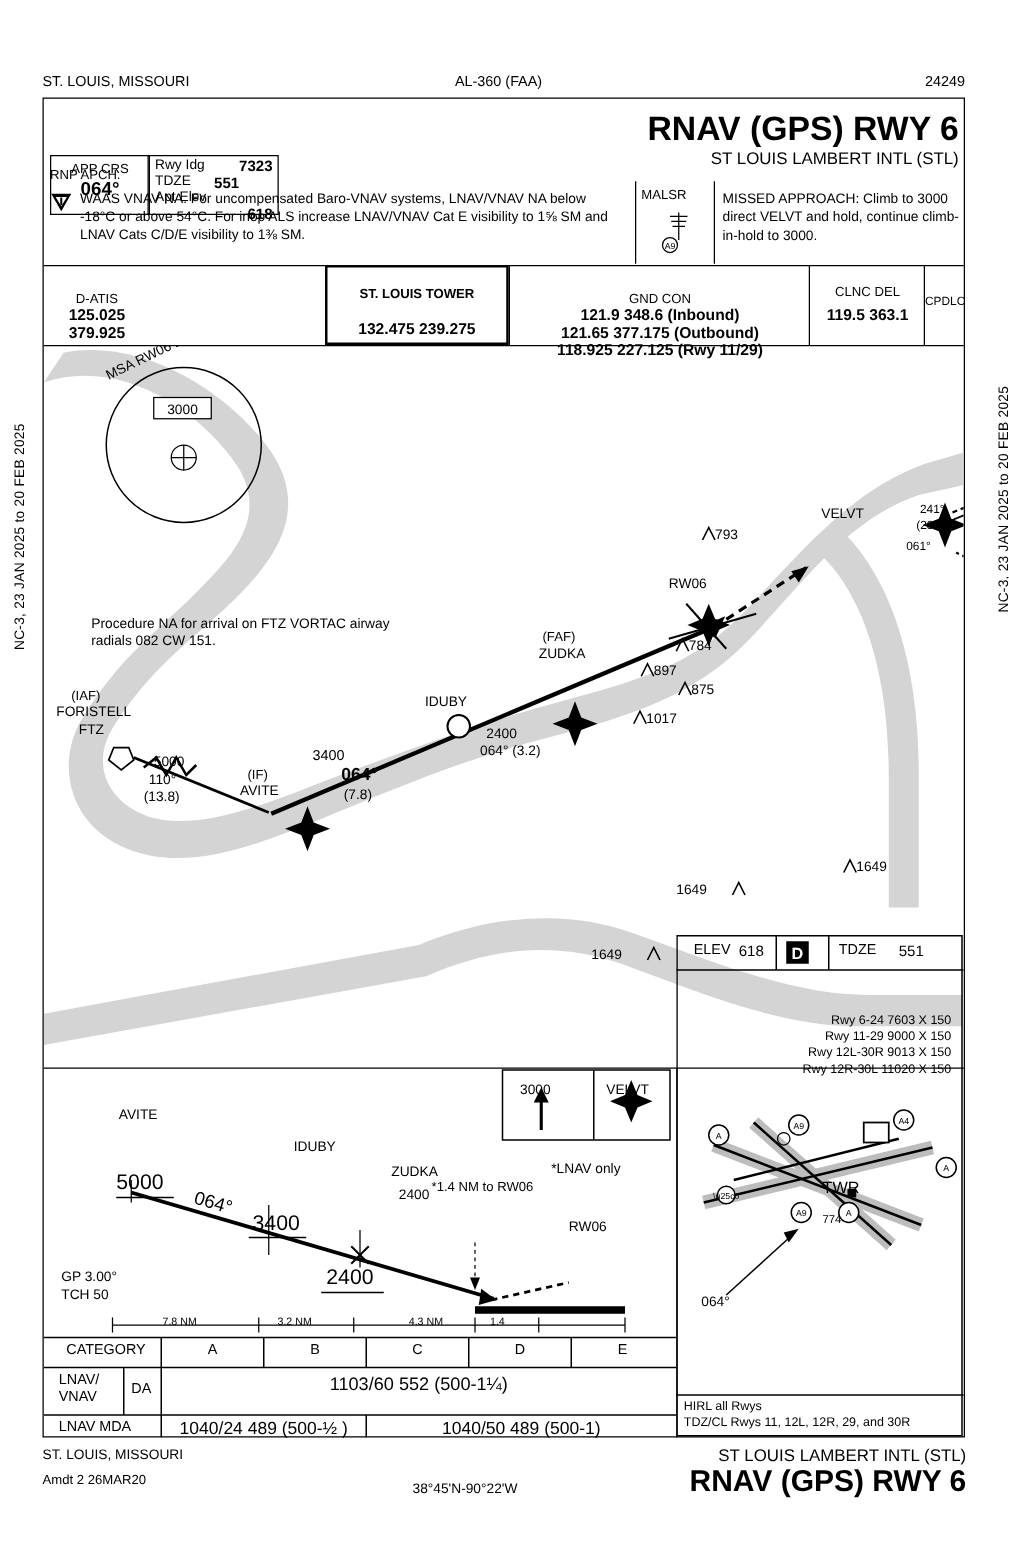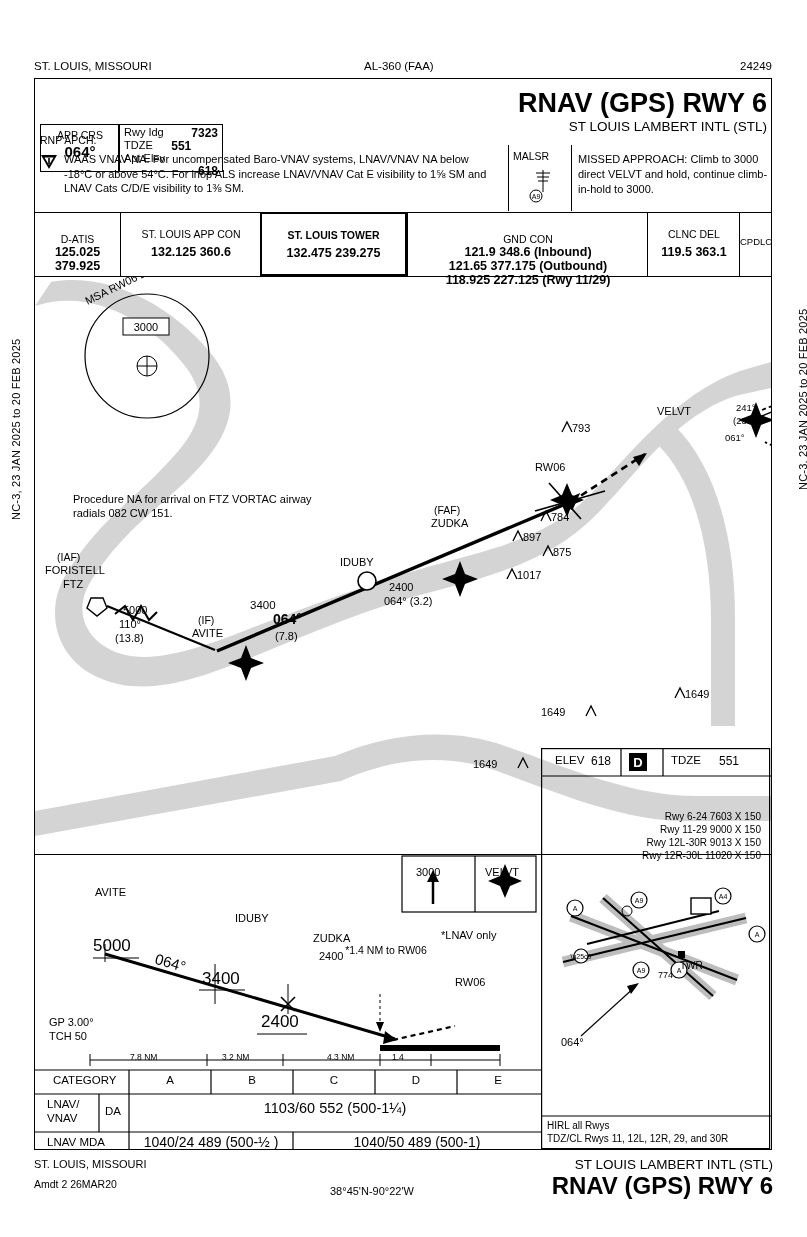--- a/index.html
+++ b/index.html
@@ -134,27 +134,23 @@
   </div>
 
   <div class="abs" id="missed">MISSED APPROACH:  Climb to 3000 direct VELVT and hold, continue climb-in-hold to 3000.</div>
 
   <div class="abs" id="commrow"></div>
   <div class="abs" id="datis">
     <div class="chead">D-ATIS</div>
     <div class="cval">125.025</div>
     <div class="cval">379.925</div>
   </div>
-  <div class="abs cdiv" id="appcon">
-    <div class="chead" style="margin-top:16px;">ST. LOUIS APP CON</div>
-    <div class="cval" style="margin-top:5px;">132.125   360.6</div>
-  </div>
   <div class="abs" id="twr">
     <div class="chead" style="margin-top:15px;font-weight:bold;">ST. LOUIS TOWER</div>
-    <div class="cval" style="margin-top:5px;">132.475   239.275</div>
+    <div class="cval" style="margin-top:15px;">132.475   239.275</div>
   </div>
   <div class="abs cdiv" id="gnd">
     <div class="chead">GND CON</div>
     <div class="cval">121.9  348.6 (Inbound)</div>
     <div class="cval">121.65  377.175 (Outbound)</div>
     <div class="cval">118.925  227.125 (Rwy 11/29)</div>
   </div>
   <div class="abs cdiv" id="clnc">
     <div class="chead" style="margin-top:16px;">CLNC DEL</div>
     <div class="cval" style="margin-top:5px;">119.5  363.1</div>
@@ -404,21 +400,21 @@
     <div class="abs" style="left:130px;top:6px;font-size:11.5px;">TDZE</div>
     <div class="abs" style="left:178px;top:6px;font-size:12px;">551</div>
 
     <div class="abs" style="left:70px;top:62px;width:150px;text-align:right;font-size:10px;line-height:13px;">
       <div>Rwy 6-24 7603 X 150</div>
       <div>Rwy 11-29 9000 X 150</div>
       <div>Rwy 12L-30R 9013 X 150</div>
       <div>Rwy 12R-30L 11020 X 150</div>
     </div>
 
-    <div class="abs" style="left:117px;top:212px;font-size:10px;margin-left:22px;">TWR</div>
+    <div class="abs" style="left:117px;top:194px;font-size:13px;">TWR</div>
     <div class="abs" style="left:117px;top:222px;font-size:9px;">774</div>
     <div class="abs" style="left:20px;top:288px;font-size:11px;">064°</div>
 
     <div class="abs" style="left:6px;top:372px;font-size:10px;">HIRL all Rwys</div>
     <div class="abs" style="left:6px;top:385px;font-size:10px;">TDZ/CL Rwys 11, 12L, 12R, 29, and 30R</div>
   </div>
 
   <div class="side" id="sideL">NC-3,  23 JAN 2025  to  20 FEB 2025</div>
   <div class="side" id="sideR">NC-3,  23 JAN 2025  to  20 FEB 2025</div>
 

